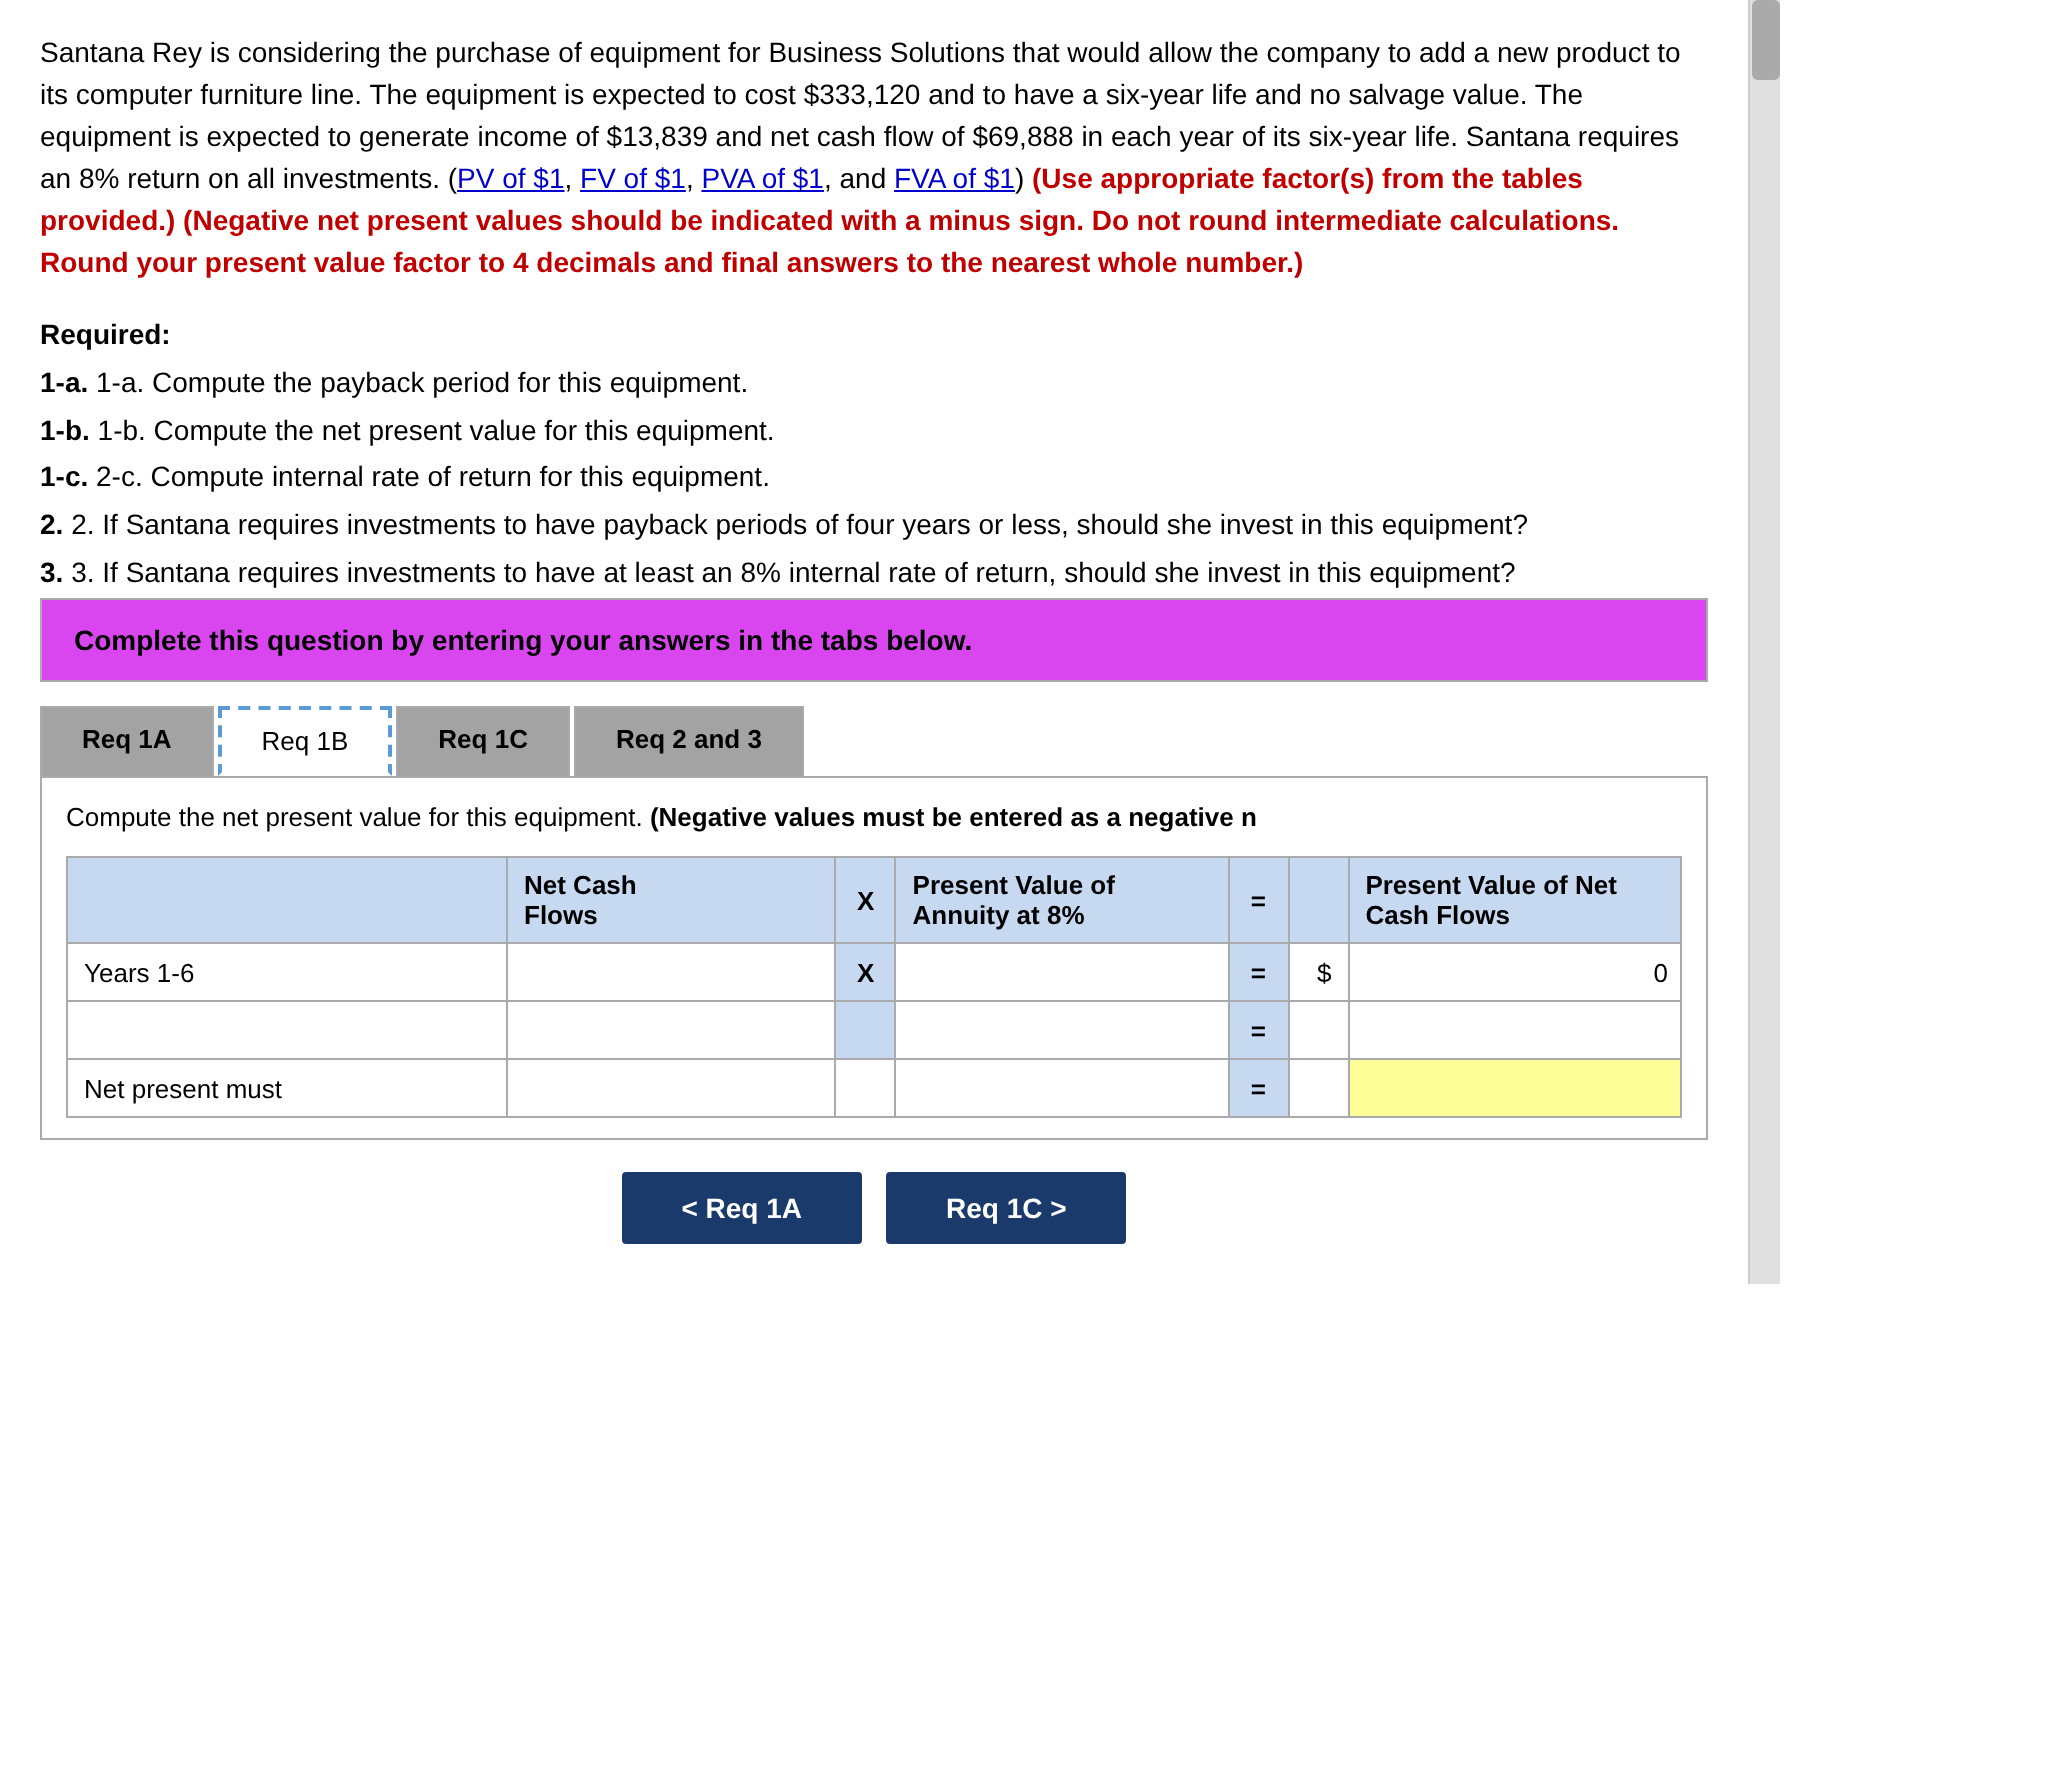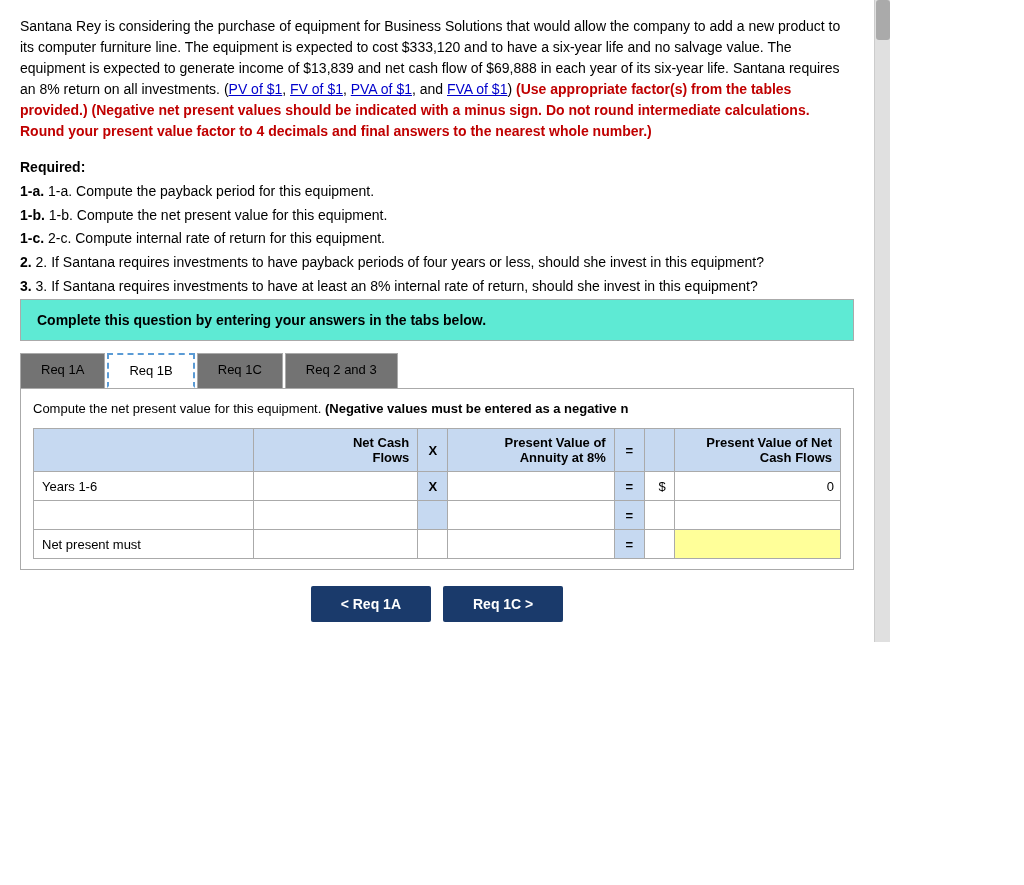--- a/index.html
+++ b/index.html
@@ -52,40 +52,41 @@
 
     .required-section {
       line-height: 1.7;
     }
     .required-section p {
       margin: 0;
     }
 
     .instruction-box {
       border: 1px solid #aaa;
-      background: #5eead4;
+      background: #d946ef;
       padding: 12px 16px;
       margin-bottom: 12px;
       font-weight: bold;
       font-size: 14px;
     }
 
     .tabs-row {
       display: flex;
       border-bottom: 1px solid #aaa;
       margin-bottom: 0;
     }
     .tab {
       padding: 8px 20px;
       border: 1px solid #aaa;
       border-bottom: none;
-      background: #737373;
+      background: #a3a3a3;
       cursor: pointer;
       font-size: 13px;
       margin-right: 2px;
+      font-weight: bold;
     }
     .tab.active {
       background: #fff;
       border: 2px dashed #5b9bd5;
       border-bottom: 2px solid #fff;
       font-weight: normal;
     }
     .tab-content-area {
       border: 1px solid #aaa;
       border-top: none;
@@ -105,21 +106,21 @@
       border-collapse: collapse;
       font-size: 13px;
     }
     .calc-table th, .calc-table td {
       border: 1px solid #aaa;
       padding: 6px 8px;
       vertical-align: middle;
     }
     .calc-table thead th {
       background: #c6d9f1;
-      text-align: right;
+      text-align: left;
       font-weight: bold;
     }
     .calc-table thead th.operator-col {
       background: #c6d9f1;
       width: 30px;
       text-align: center;
     }
     .calc-table thead th.equals-col {
       background: #c6d9f1;
       width: 30px;

